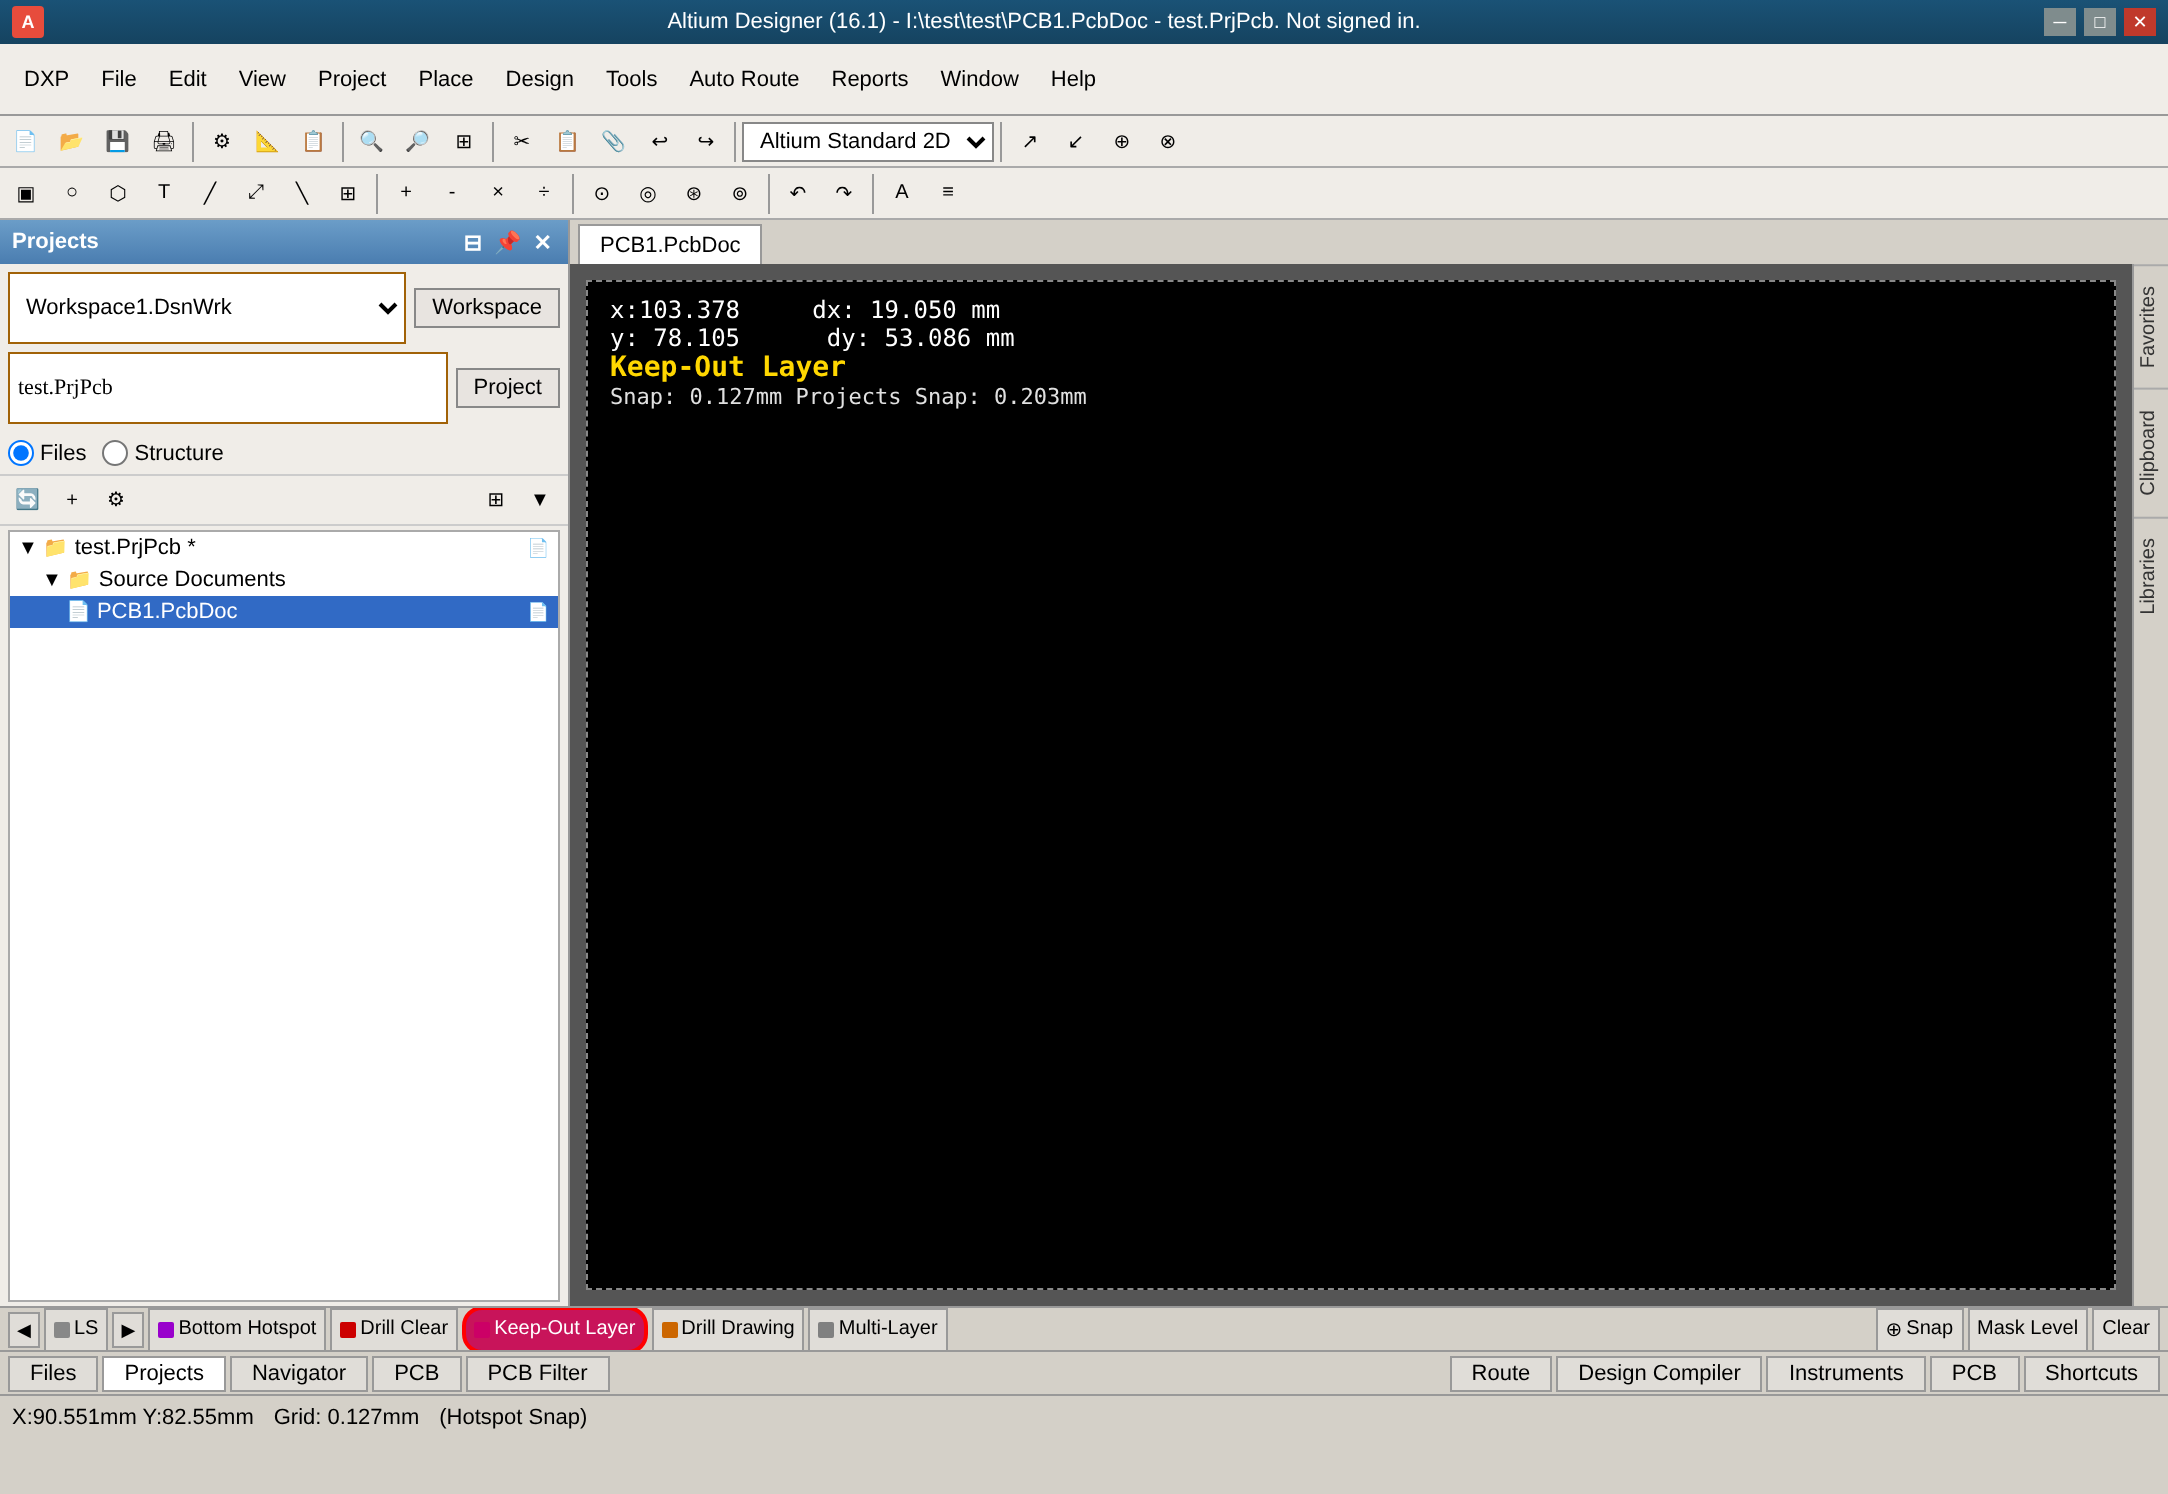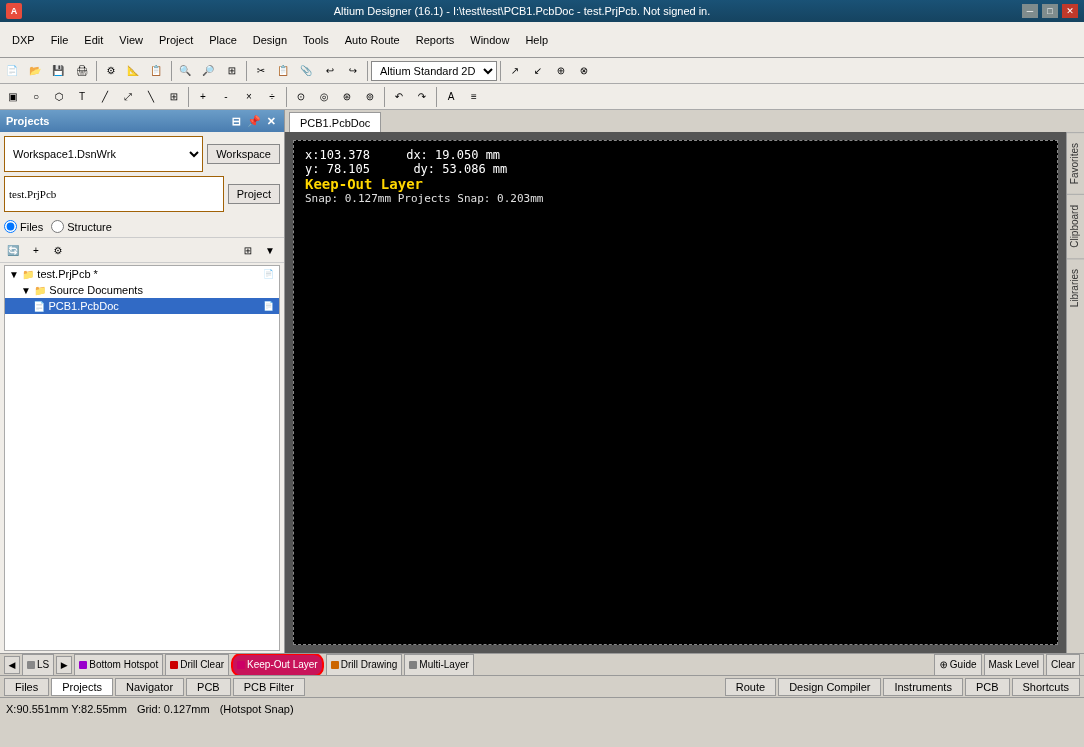--- a/index.html
+++ b/index.html
@@ -558,21 +558,21 @@
   </div>
 
   <div class="layer-btn">
     <span class="layer-dot" style="background:#808080;"></span>
     <span>Multi-Layer</span>
   </div>
 
   <div class="layer-spacer"></div>
   <button class="layer-btn">
     <span>⊕</span>
-    <span>Guide</span>
+    <span>Snap</span>
   </button>
   <button class="layer-btn">
     <span>Mask Level</span>
   </button>
   <button class="layer-btn">
     <span>Clear</span>
   </button>
 </div>
 
 <div id="bottom-tabs">

